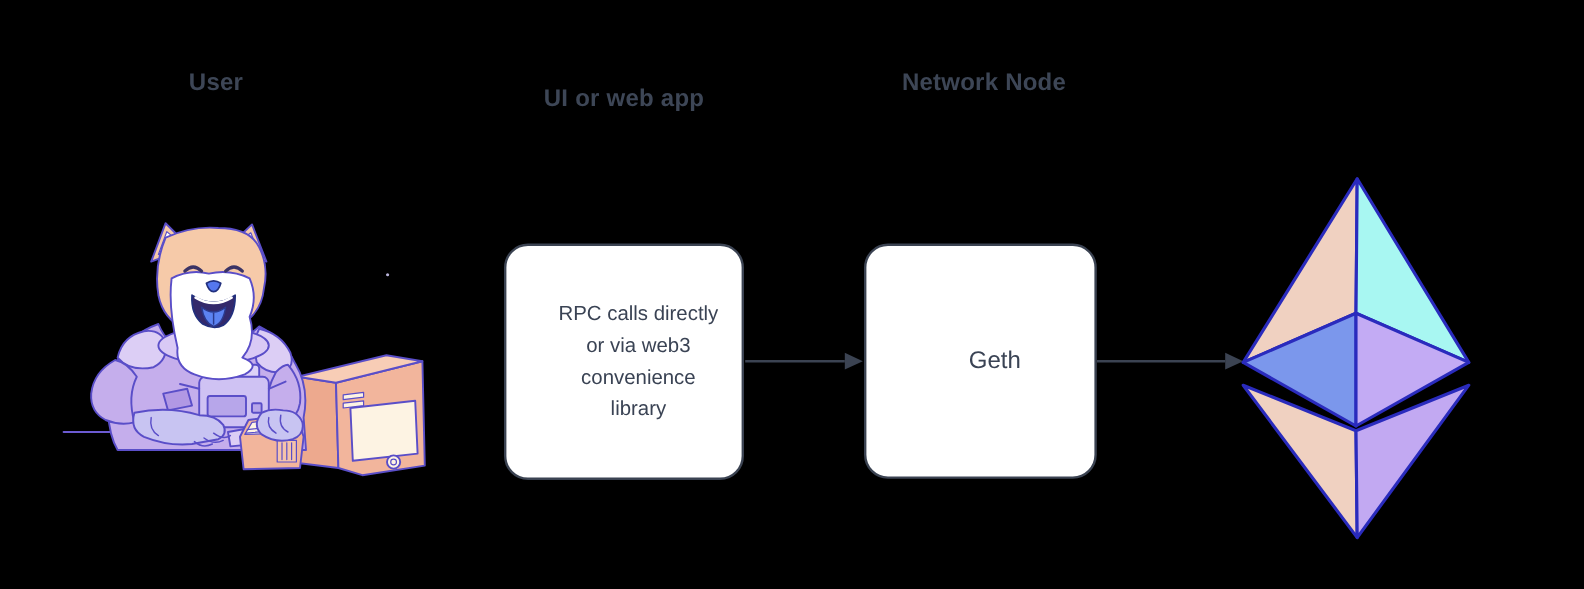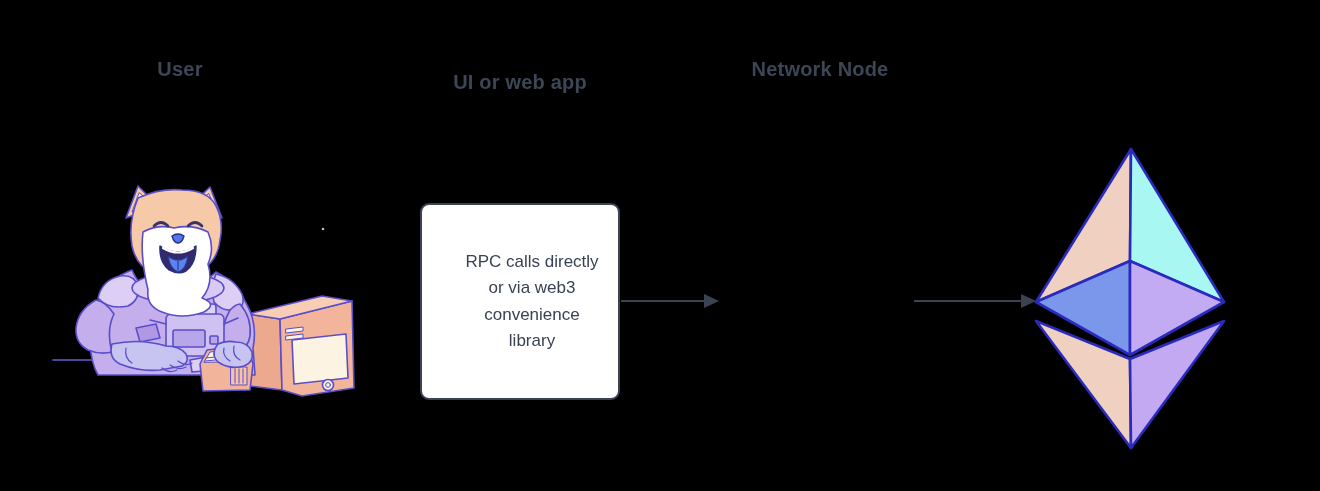--- a/index.html
+++ b/index.html
@@ -5,21 +5,21 @@
   html,body{margin:0;padding:0;background:#000;}
   #canvas{
     position:relative;width:1320px;height:491px;background:#000000;overflow:hidden;
     font-family:"Liberation Sans", sans-serif;
   }
   .heading{
     position:absolute;top:58px;transform:translateX(-50%);
     font-size:20px;font-weight:bold;color:#3d4656;white-space:nowrap;letter-spacing:.2px;
   }
   .node-box{
-    position:absolute;background:#ffffff;border:2px solid #3b4352;border-radius:9px;
+    position:absolute;background:#ffffff;border:2px solid #3b4352;border-radius:20px;
     display:flex;align-items:center;justify-content:center;text-align:center;box-sizing:border-box;padding-left:24px;
   }
   .node-text{
     color:#3a4354;font-size:17px;line-height:1.55;white-space:pre-line;
   }
   .node-text.big{font-size:20px;}
   .arrow{position:absolute;display:block;}
   .illus{position:absolute;display:block;}
 </style>
 </head>
@@ -120,20 +120,23 @@
 or via web3
 convenience
 library</span>
   </div>
 
   <svg class="arrow" style="left:620px;top:289px" width="100" height="24" viewBox="0 0 100 24">
     <line x1="1" y1="12" x2="84" y2="12" stroke="#3b4352" stroke-width="2"></line>
     <polygon points="84,5 99,12 84,19" fill="#3b4352"></polygon>
   </svg>
 
+  <div class="node-box" style="left:720px;top:203px;width:194px;height:196px">
+    <span class="node-text big">Geth</span>
+  </div>
 
   <svg class="arrow" style="left:914px;top:290px" width="124" height="24" viewBox="0 0 124 24">
     <line x1="0" y1="11" x2="107" y2="11" stroke="#3b4352" stroke-width="2"></line>
     <polygon points="107,4 122,11 107,18" fill="#3b4352"></polygon>
   </svg>
 
   <svg class="illus" style="left:1020px;top:140px" width="210" height="315" viewBox="0 0 210 315">
     <g stroke="#2a2bbd" stroke-width="2.6" stroke-linejoin="round">
       <polygon points="111,9 16,162 110,121" fill="#f0d1c1"></polygon>
       <polygon points="111,9 204,162 110,121" fill="#a8f7f2"></polygon>

